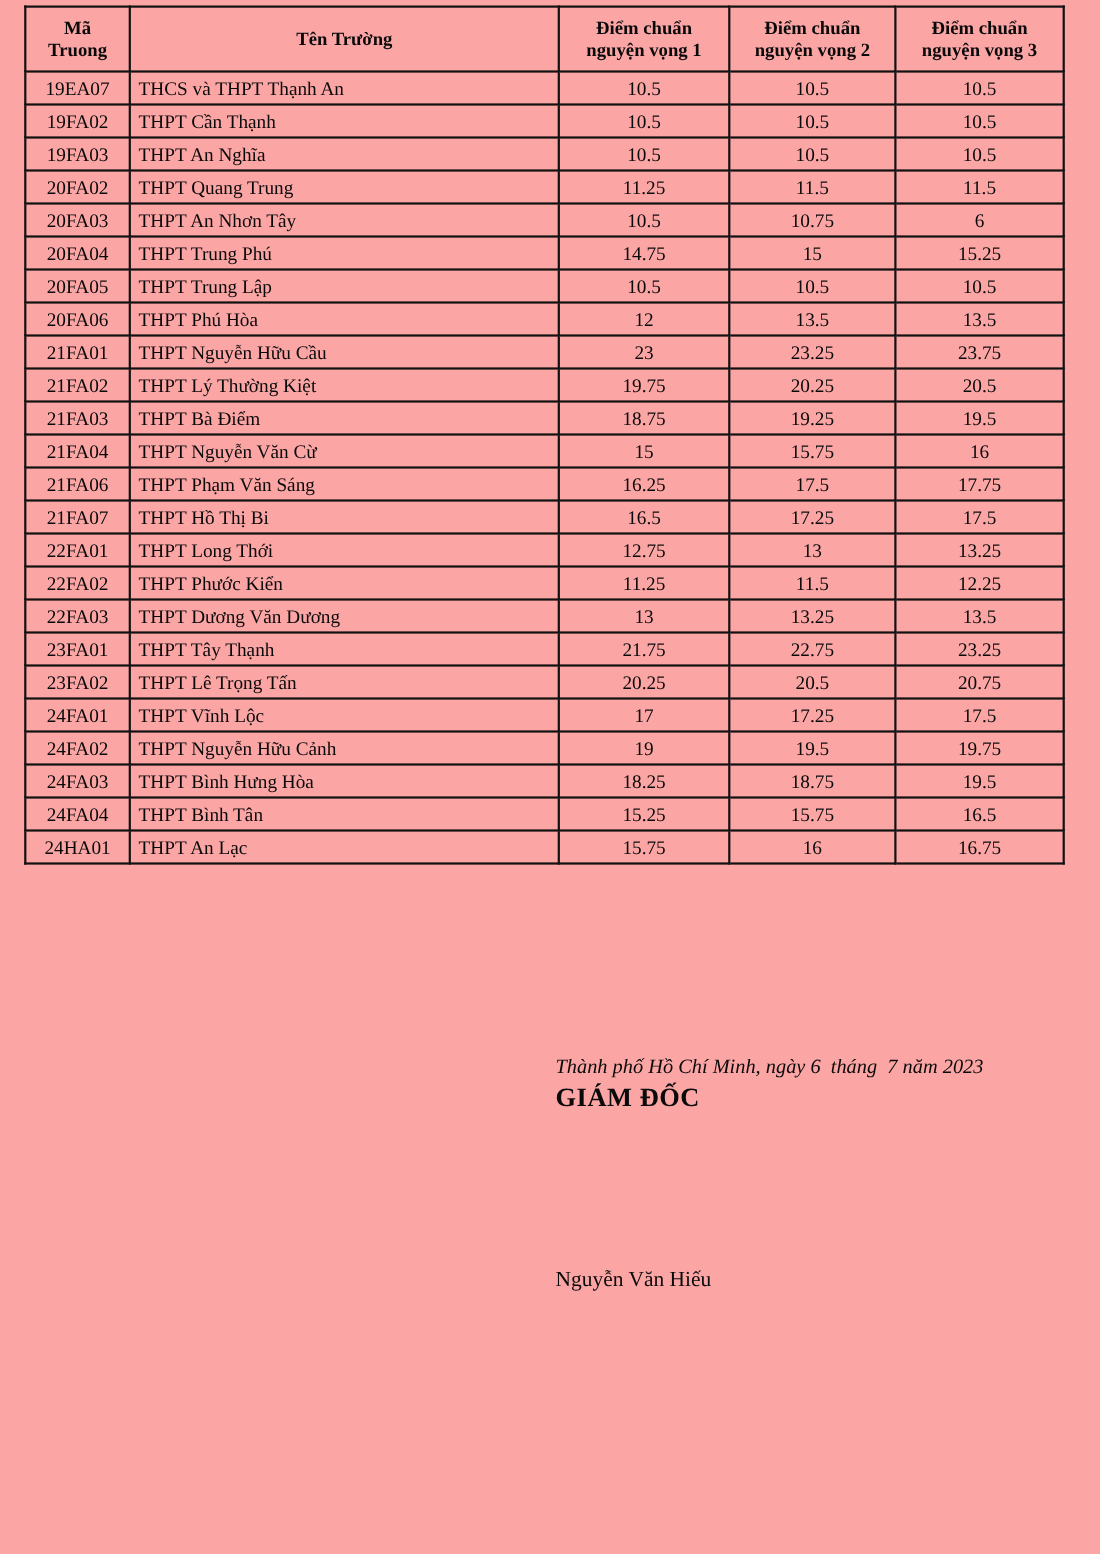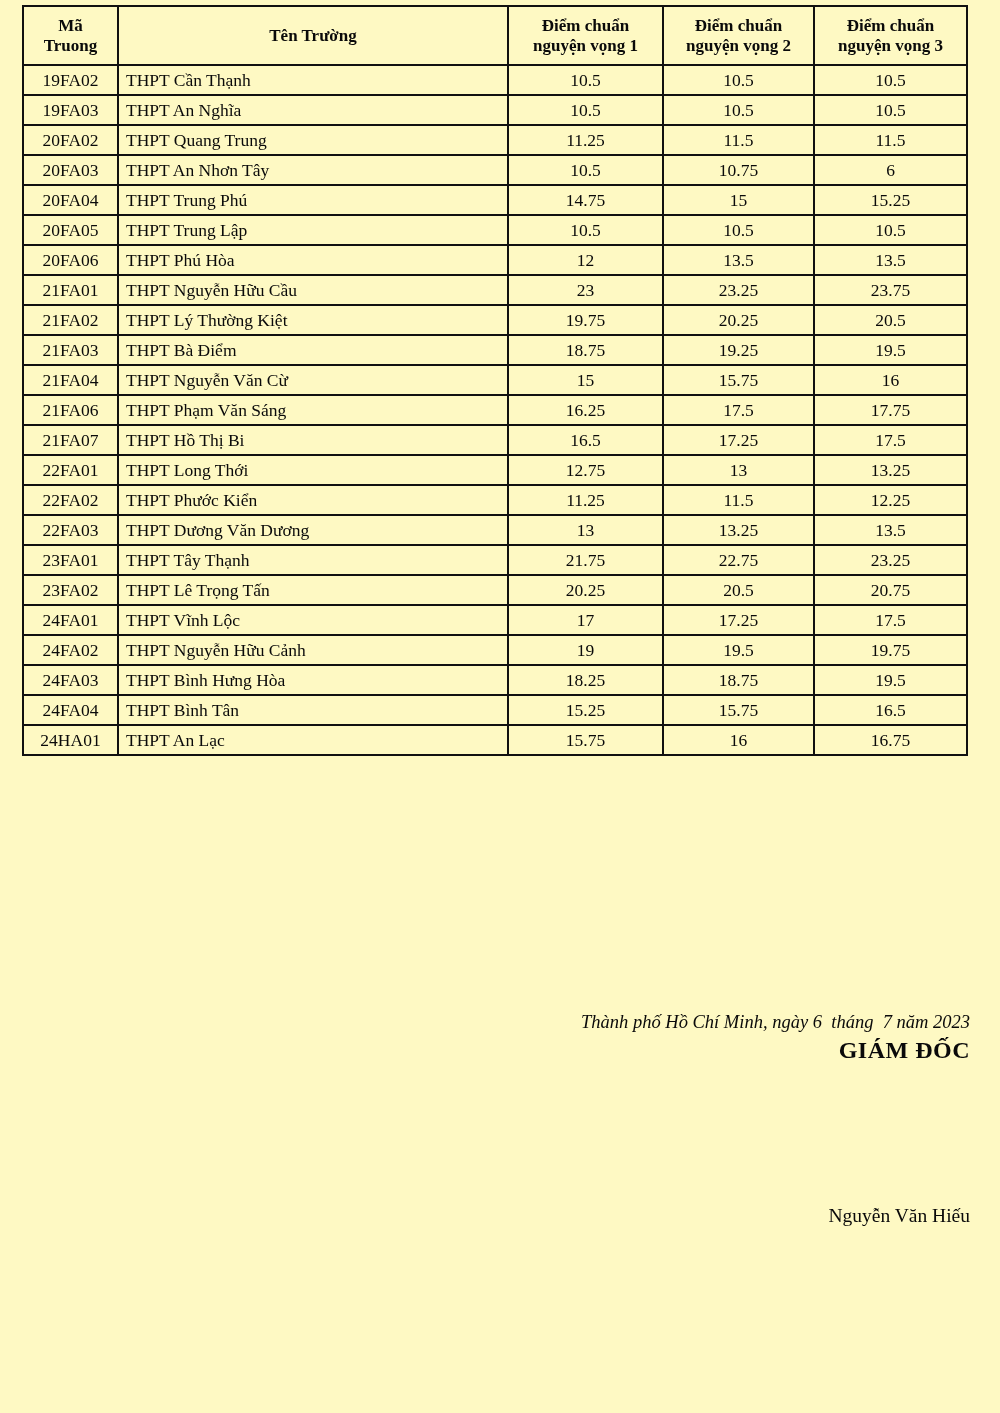--- a/index.html
+++ b/index.html
@@ -5,21 +5,21 @@
   * { margin: 0; padding: 0; box-sizing: border-box; }
   html, body { background: #ffffff; }
   body {
     font-family: "Liberation Serif", "DejaVu Serif", serif;
     color: #0a0a0a;
   }
   .page {
     position: relative;
     width: 1000px;
     height: 1413px;
-    background: #fef9c3;
+    background: #fca5a5;
     overflow: hidden;
   }
   table.scores {
     position: absolute;
     left: 22px;
     top: 5px;
     width: 944px;
     border-collapse: collapse;
     table-layout: fixed;
   }
@@ -37,23 +37,23 @@
     padding: 4px 10px;
     font-size: 17px;
   }
   table.scores tbody tr { height: 30px; }
   td.cell-code { text-align: center; vertical-align: middle; padding: 1px 2px; }
   td.cell-name { text-align: left; vertical-align: middle; padding: 1px 4px 1px 7px; }
   td.cell-score { text-align: center; vertical-align: middle; padding: 1px 2px; }
   .sign-block {
     position: absolute;
     left: 505px;
-    top: 1012px;
+    top: 960px;
     width: 465px;
-    text-align: right;
+    text-align: left;
   }
   .date-line {
     font-style: italic;
     font-size: 18.5px;
     white-space: pre-wrap;
   }
   .director-title {
     font-weight: bold;
     font-size: 24px;
     margin-top: 4px;
@@ -82,20 +82,27 @@
       <tr>
         <th>Mã Truong</th>
         <th>Tên Trường</th>
         <th>Điểm chuẩn nguyện vọng 1</th>
         <th>Điểm chuẩn nguyện vọng 2</th>
         <th>Điểm chuẩn nguyện vọng 3</th>
       </tr>
     </thead>
     <tbody id="table-body">
         <tr>
+          <td class="cell-code">19EA07</td>
+          <td class="cell-name">THCS và THPT Thạnh An</td>
+          <td class="cell-score">10.5</td>
+          <td class="cell-score">10.5</td>
+          <td class="cell-score">10.5</td>
+        </tr>
+        <tr>
           <td class="cell-code">19FA02</td>
           <td class="cell-name">THPT Cần Thạnh</td>
           <td class="cell-score">10.5</td>
           <td class="cell-score">10.5</td>
           <td class="cell-score">10.5</td>
         </tr>
         <tr>
           <td class="cell-code">19FA03</td>
           <td class="cell-name">THPT An Nghĩa</td>
           <td class="cell-score">10.5</td>

